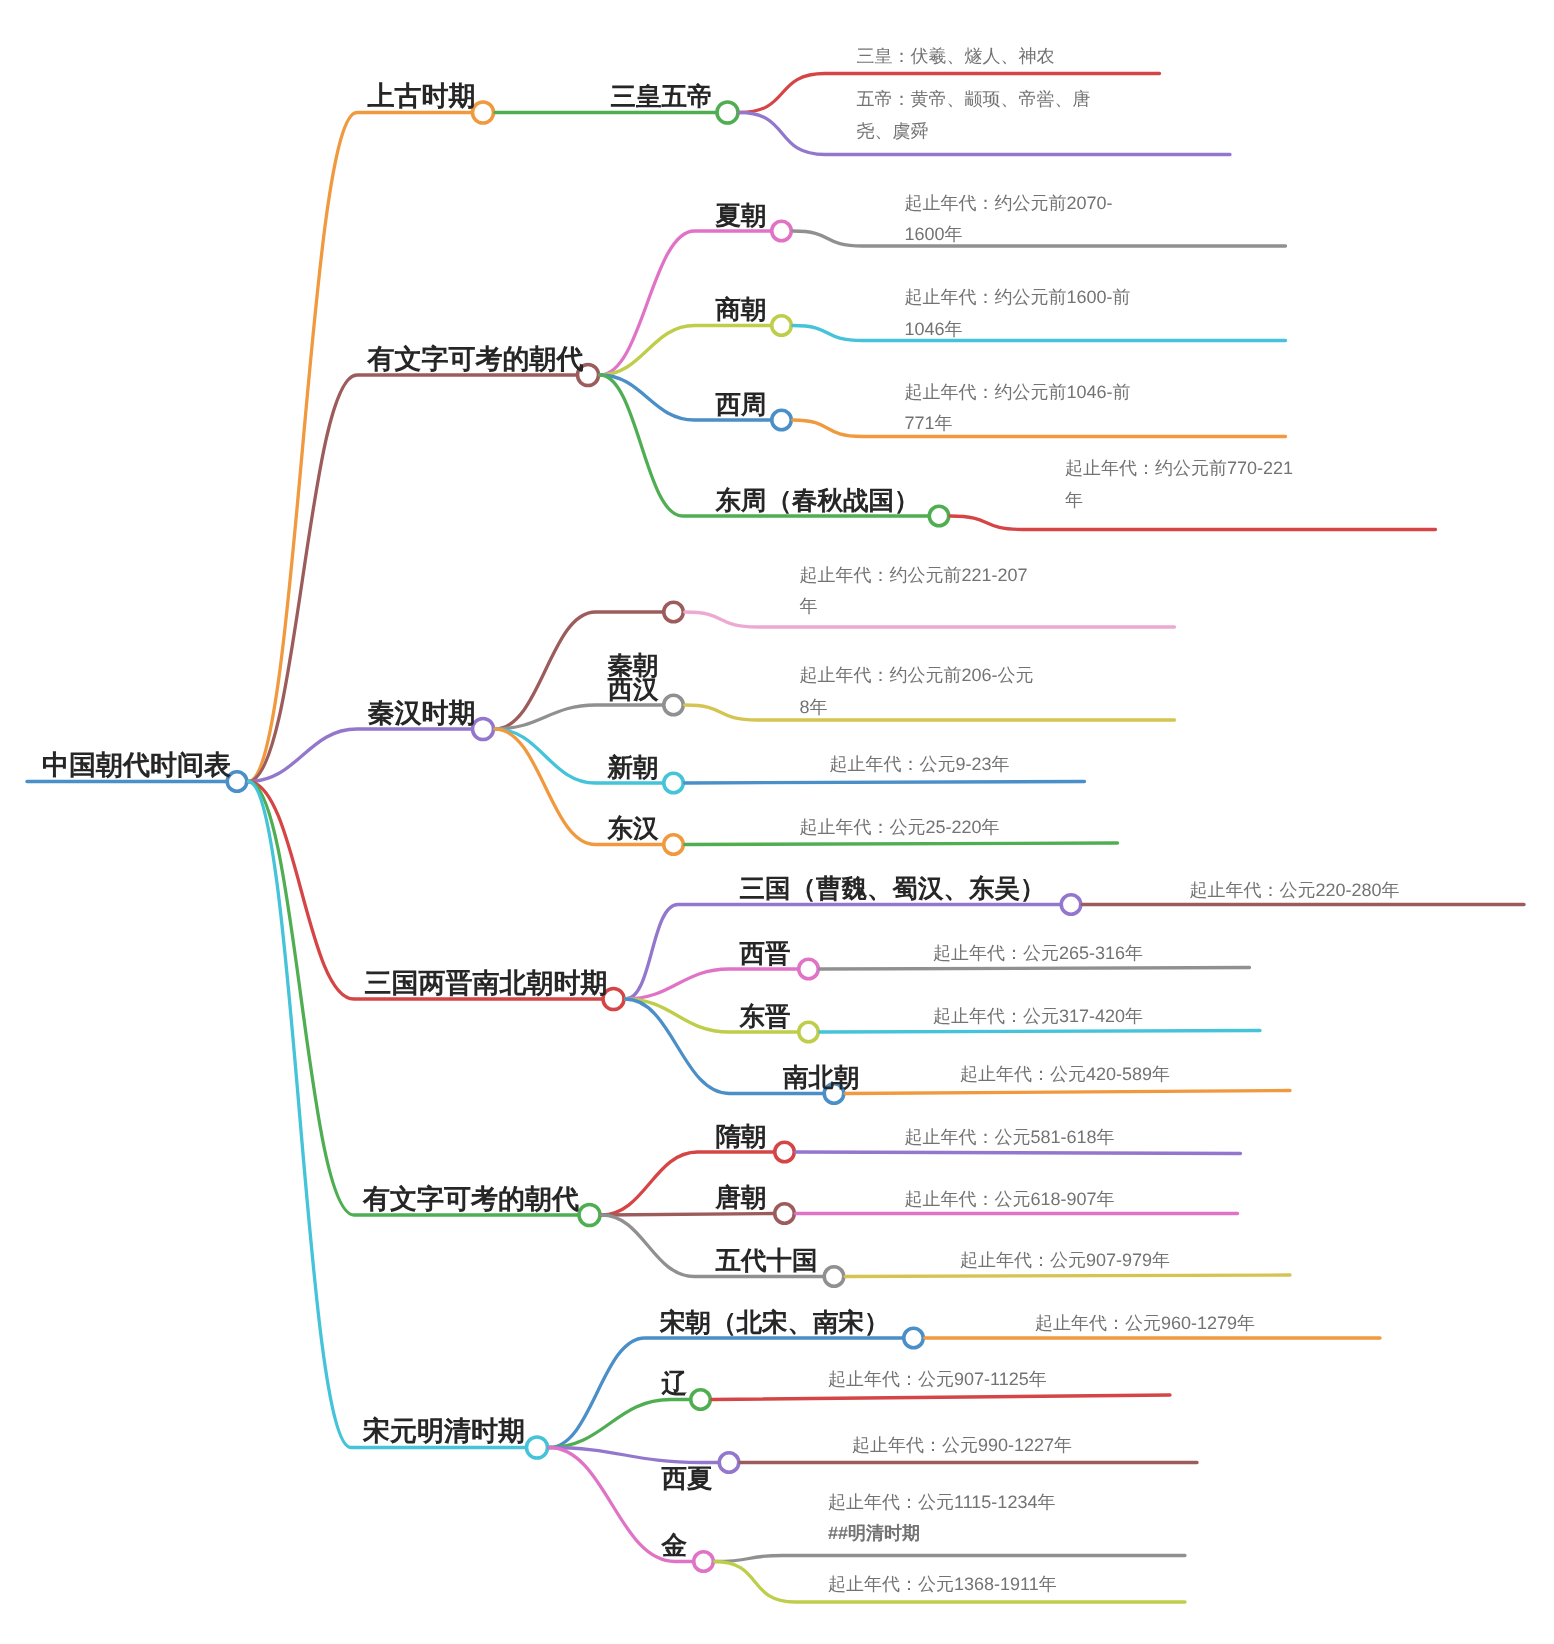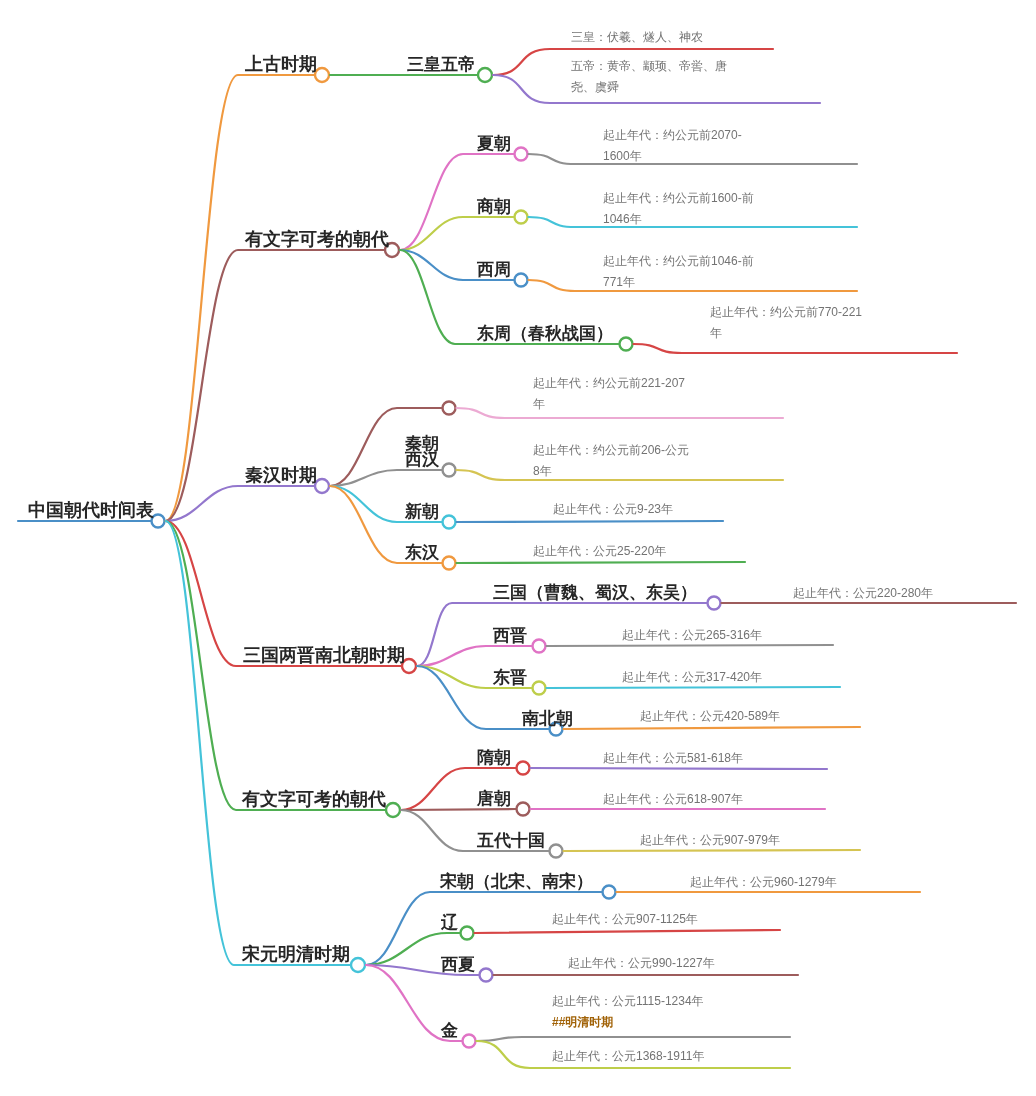--- a/index.html
+++ b/index.html
@@ -8,21 +8,21 @@
   .stage{position:relative;width:1036px;height:1096px;background:#ffffff;}
   .stage svg{position:absolute;left:0;top:0;}
   .labels{position:absolute;left:0;top:0;width:100%;height:100%;}
   .topic-label{position:absolute;white-space:nowrap;color:#262626;
                font-weight:700;cursor:pointer;line-height:20px;}
   .topic-label.lv1{font-size:18px;height:20px;}
   .topic-label.lv2{font-size:17px;height:20px;}
   .leaf-text{position:absolute;white-space:nowrap;color:#737373;
              font-size:12px;line-height:21px;cursor:pointer;}
   .leaf-text .ln{height:21px;}
-  .leaf-text .ln.bold{color:#a16207;font-weight:700;}
+  .leaf-text .ln.bold{color:#737373;font-weight:700;}
   path.edge{fill:none;stroke-width:2.2;stroke-linecap:round;pointer-events:none;}
   circle.node-dot{fill:#ffffff;stroke-width:2.4;cursor:pointer;}
 </style>
 </head>
 <body>
 
 <div class="stage">
   <svg id="mindmap-svg" width="1036" height="1096" viewBox="0 0 1036 1096">
       <path d="M18 521 L152 521" class="edge" stroke="#4a8fc7"></path>
       <circle cx="158" cy="521" r="6.5" class="node-dot" stroke="#4a8fc7"></circle>
@@ -184,21 +184,21 @@
       </div>
       <div class="topic-label lv1" style="left: 242px; top: 944px; text-align: center;">宋元明清时期</div>
       <div class="topic-label lv2" style="left: 440px; top: 872px;">宋朝（北宋、南宋）</div>
       <div class="leaf-text" style="left: 690px; top: 872px;">
         <div class="ln">起止年代：公元960-1279年</div>
       </div>
       <div class="topic-label lv2" style="left: 441px; top: 913px;">辽</div>
       <div class="leaf-text" style="left: 552px; top: 909px;">
         <div class="ln">起止年代：公元907-1125年</div>
       </div>
-      <div class="topic-label lv2" style="left: 441px; top: 955px;">西夏</div>
+      <div class="topic-label lv2" style="left: 441px; top: 976px;">西夏</div>
       <div class="leaf-text" style="left: 568px; top: 953px;">
         <div class="ln">起止年代：公元990-1227年</div>
       </div>
       <div class="topic-label lv2" style="left: 441px; top: 1021px;">金</div>
       <div class="leaf-text" style="left: 552px; top: 991px;">
         <div class="ln">起止年代：公元1115-1234年</div>
         <div class="ln bold">##明清时期</div>
       </div>
       <div class="leaf-text" style="left: 552px; top: 1046px;">
         <div class="ln">起止年代：公元1368-1911年</div>

